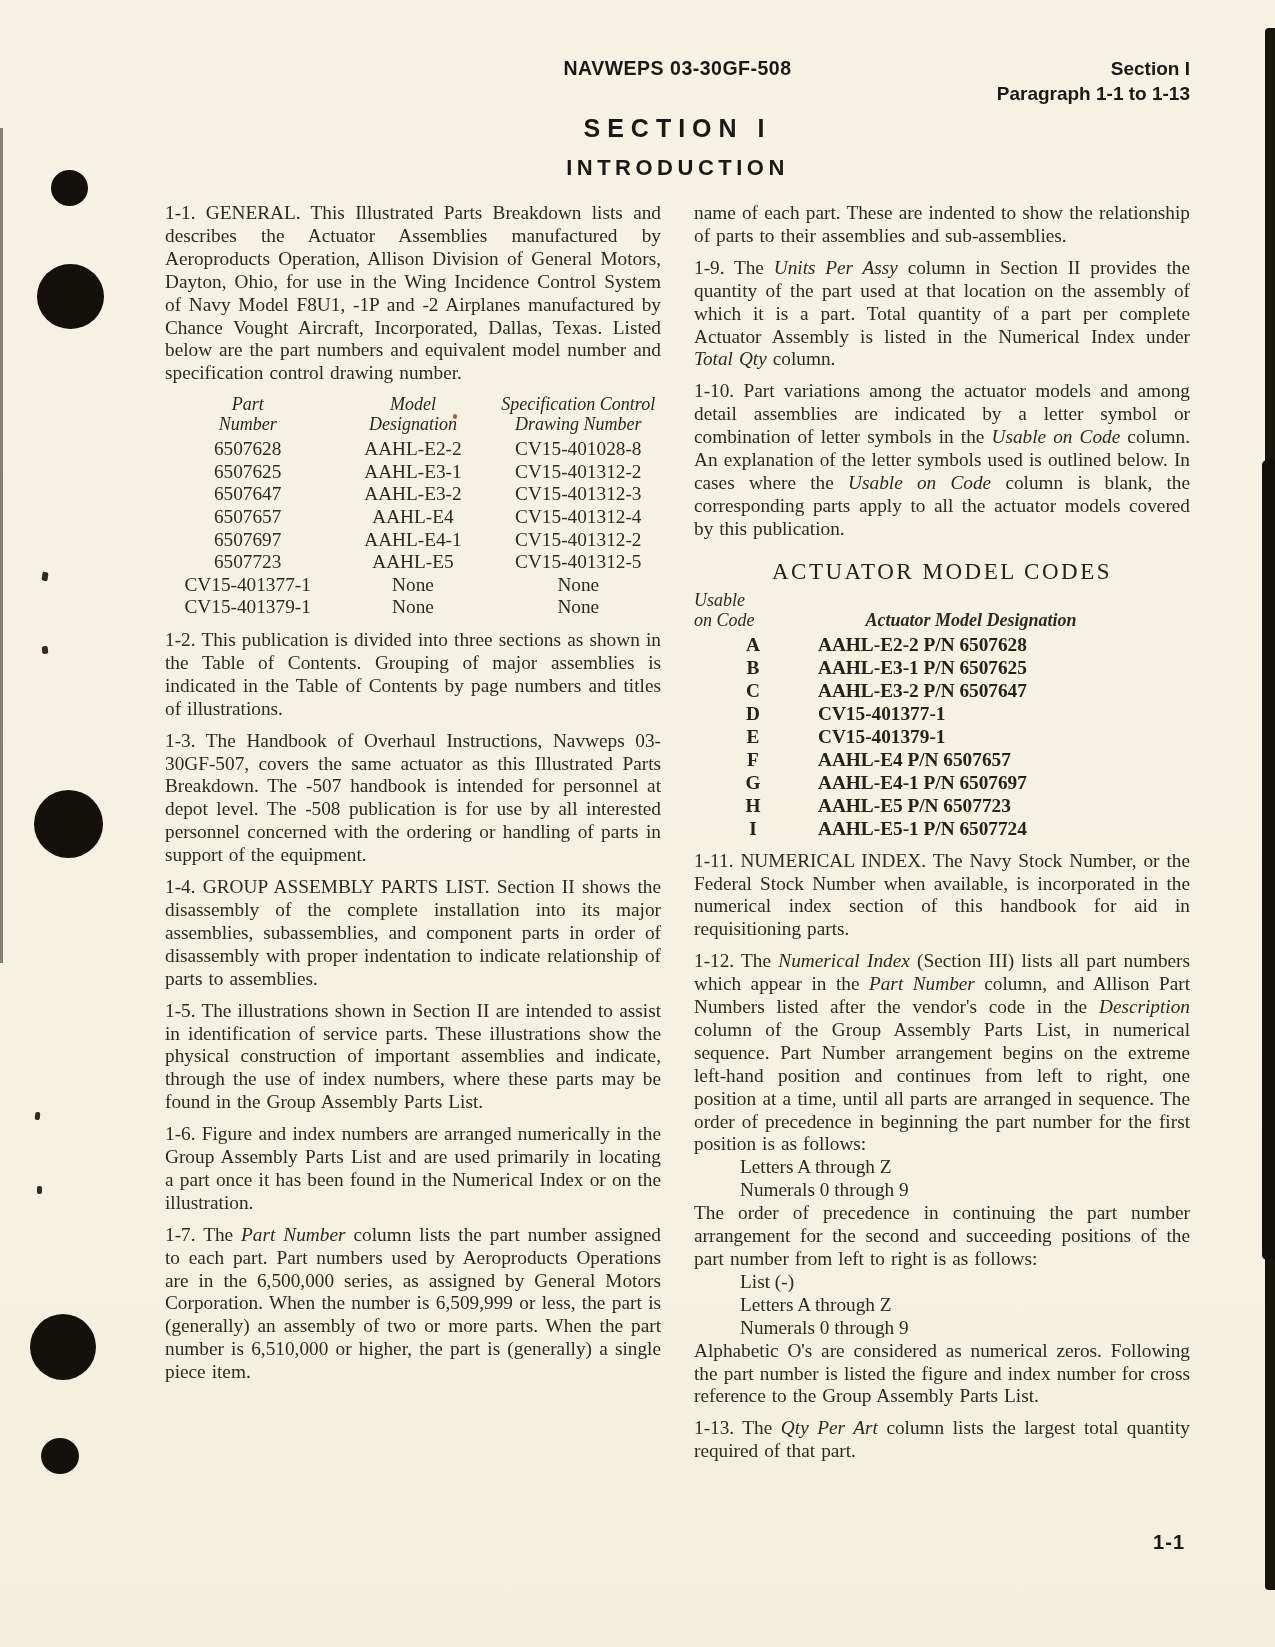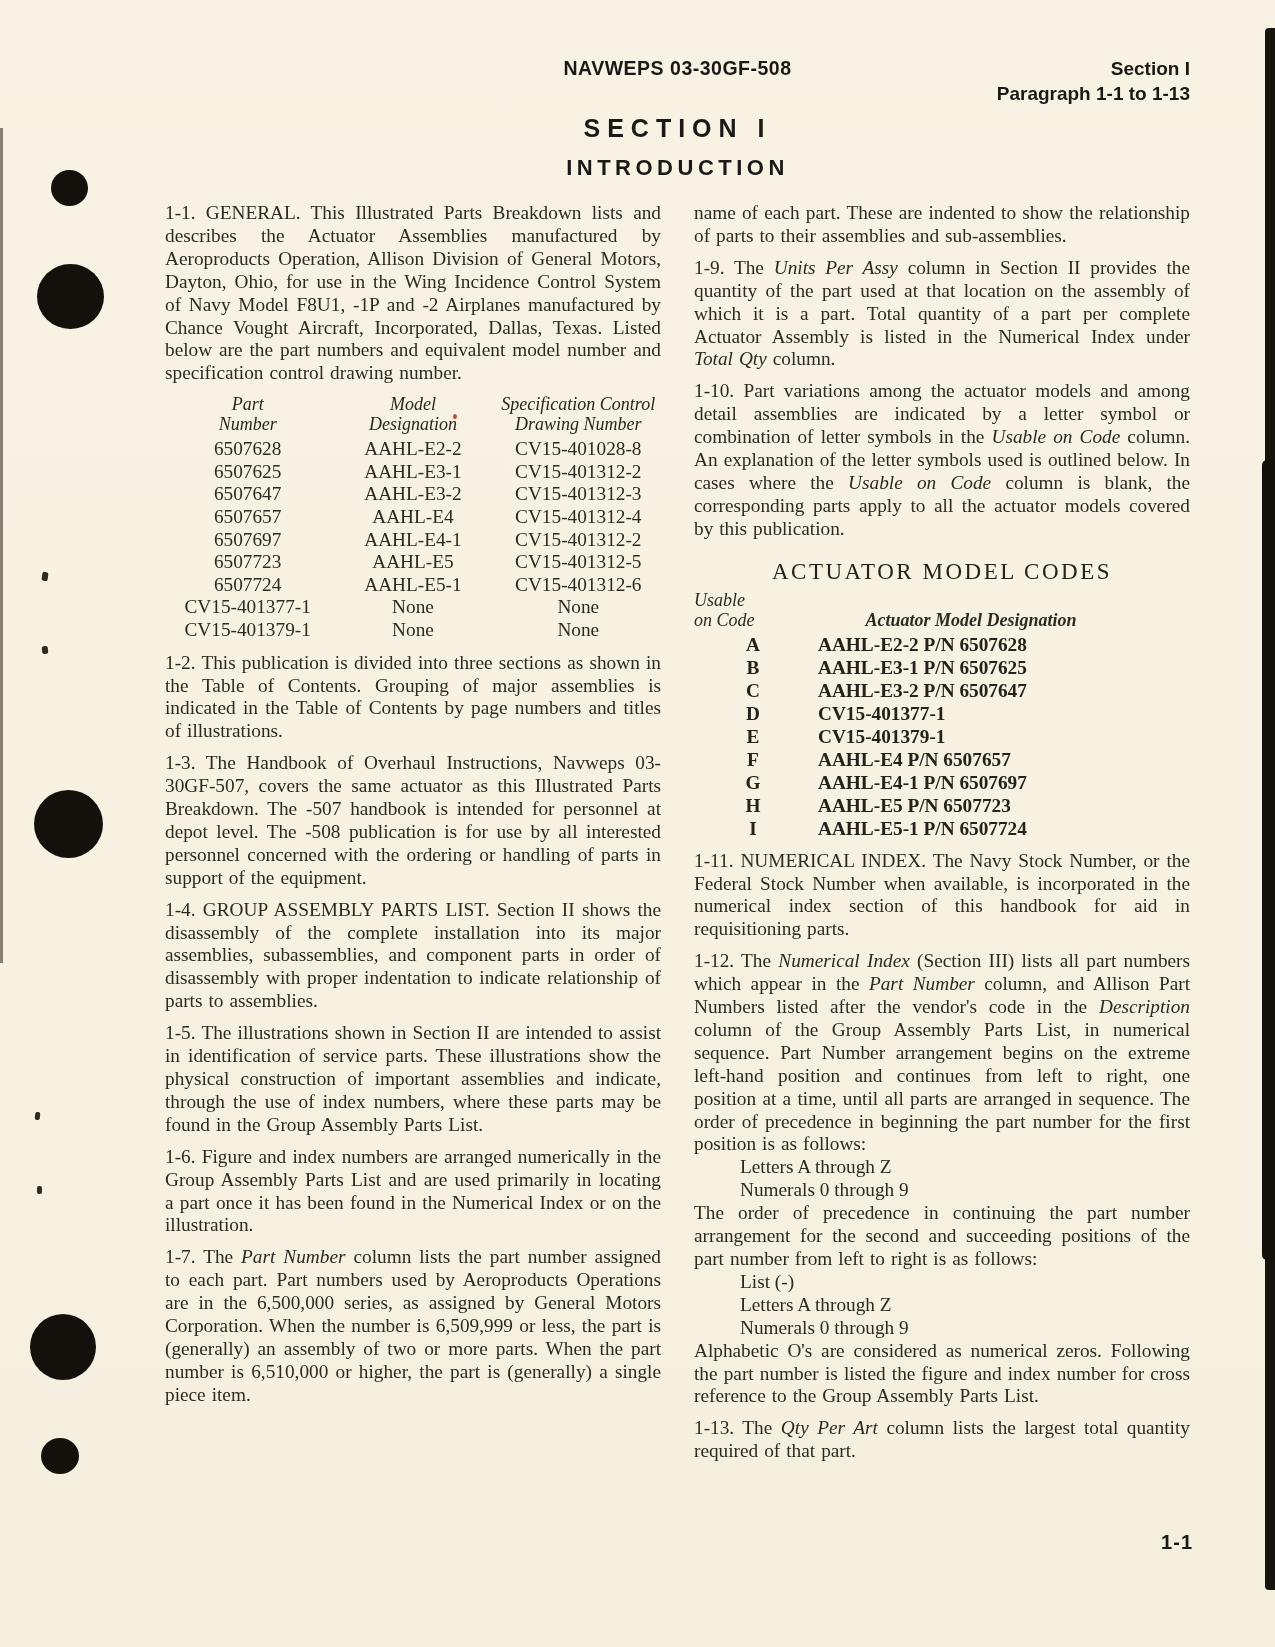--- a/index.html
+++ b/index.html
@@ -27,21 +27,21 @@
   
   .codes{margin:4px 0 10px;}
   .codes-title{text-align:center;font-size:23px;letter-spacing:2.5px;margin:20px 0 6px;color:#26221b;}
   .codes-head{display:flex;font-style:italic;font-size:18px;line-height:20px;margin-bottom:3px;}
   .codes-head .usable{width:118px;text-align:left;}
   .codes-head .desig-h{flex:1;text-align:center;font-weight:bold;padding-top:20px;padding-right:60px;}
   .code-row{display:flex;line-height:23px;font-weight:bold;color:#26221b;}
   .code-row .code{width:118px;text-align:center;}
   .code-row .desig{margin-left:6px;}
   .sub-list{padding-left:46px;line-height:22.9px;}
-  .page-number{position:absolute;right:82px;bottom:93px;font-size:20px;letter-spacing:1px;}
+  .page-number{position:absolute;right:90px;bottom:93px;font-size:20px;letter-spacing:1px;}
   
   .dot{position:absolute;background:#14110c;border-radius:50%;}
   .dot.d1{left:51px;top:170px;width:37px;height:36px;}
   .dot.d2{left:37px;top:264px;width:67px;height:65px;}
   .dot.d3{left:34px;top:790px;width:69px;height:68px;}
   .dot.d4{left:30px;top:1314px;width:66px;height:66px;}
   .dot.d5{left:41px;top:1438px;width:38px;height:36px;}
   .tick{position:absolute;background:#332a1f;border-radius:2px;}
   .tick.t1{left:42px;top:572px;width:6px;height:9px;transform:rotate(8deg);}
   .tick.t2{left:42px;top:646px;width:6px;height:8px;transform:rotate(-6deg);}
@@ -136,25 +136,20 @@
                 <div class="pt-cell">AAHL-E4-1</div>
                 <div class="pt-cell">CV15-401312-2</div>
               </div>
 
               <div class="pt-row">
                 <div class="pt-cell">6507723</div>
                 <div class="pt-cell">AAHL-E5</div>
                 <div class="pt-cell">CV15-401312-5</div>
               </div>
 
-              <div class="pt-row">
-                <div class="pt-cell">6507724</div>
-                <div class="pt-cell">AAHL-E5-1</div>
-                <div class="pt-cell">CV15-401312-6</div>
-              </div>
 
               <div class="pt-row">
                 <div class="pt-cell">CV15-401377-1</div>
                 <div class="pt-cell">None</div>
                 <div class="pt-cell">None</div>
               </div>
 
               <div class="pt-row">
                 <div class="pt-cell">CV15-401379-1</div>
                 <div class="pt-cell">None</div>

